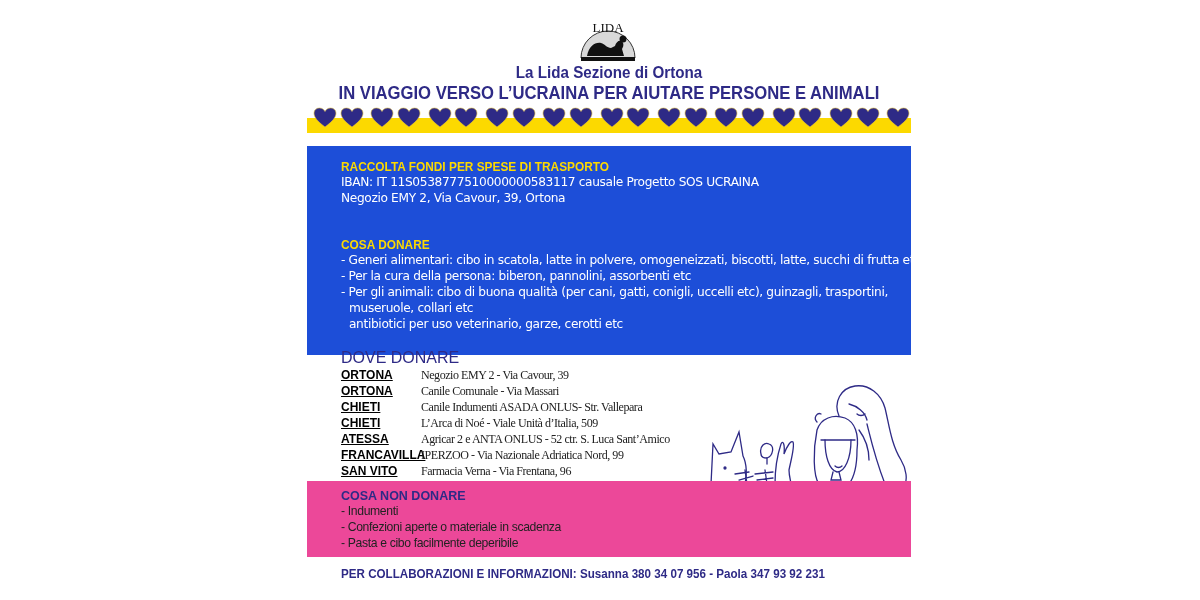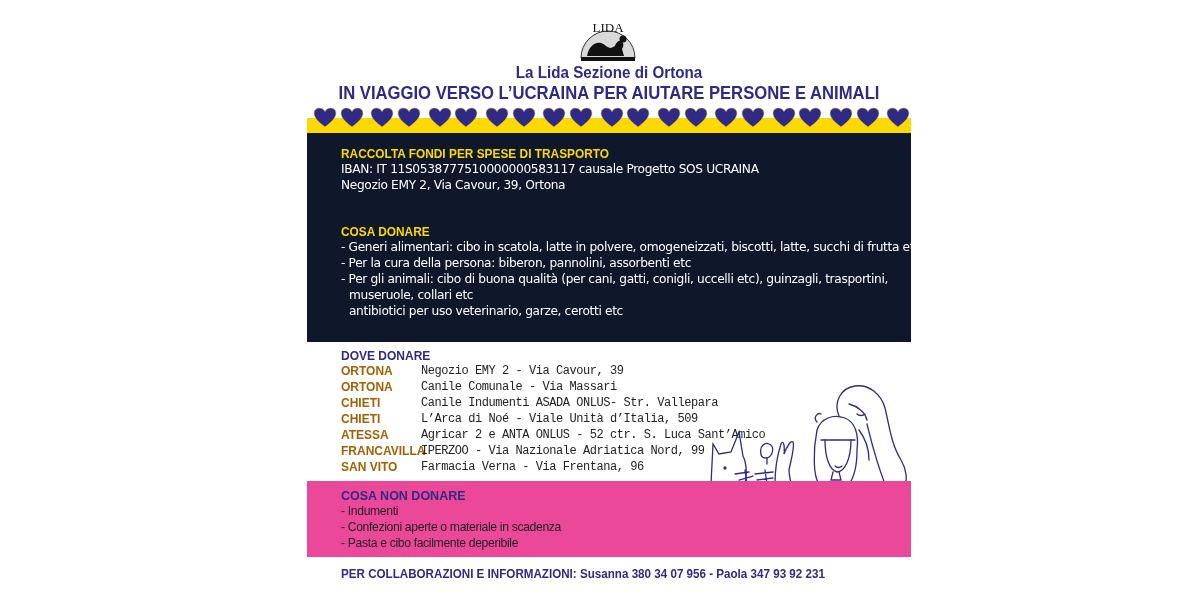--- a/index.html
+++ b/index.html
@@ -5,29 +5,29 @@
     html, body { margin: 0; padding: 0; background: #ffffff; }
     body { width: 1200px; height: 600px; position: relative; overflow: hidden; font-family: "Liberation Sans", sans-serif; }
     .poster { position: absolute; left: 307px; top: 0; width: 604px; height: 600px; }
     .logo { position: absolute; left: 268px; top: 12px; width: 66px; height: 50px; }
     .title1 { position: absolute; left: 0; width: 604px; top: 63px; text-align: center; color: #2e2a86; font-weight: bold; font-size: 16.5px; font-family: "Liberation Sans", sans-serif; transform: scaleX(0.92); }
     .title2 { position: absolute; left: -10px; width: 624px; top: 82px; text-align: center; color: #2e2a86; font-weight: bold; font-size: 18.5px; transform: scaleX(0.9); white-space: nowrap; }
     .yellow-strip { position: absolute; left: 0; top: 118px; width: 604px; height: 15px; background: #fcd900; }
     .hearts { position: absolute; left: 6px; top: 107px; width: 600px; display: flex; gap: 0; }
     .heart { width: 27px; height: 22px; display: inline-block; }
     .heart svg { display: block; }
-    .blue-panel { position: absolute; left: 0; top: 133px; width: 604px; height: 209px; background: #0f172a; }
+    .blue-panel { position: absolute; left: 0; top: 146px; width: 604px; height: 209px; background: #1d4ed8; }
     .section { position: absolute; left: 34px; }
     .head-yellow { color: #fcd900; font-weight: bold; font-size: 12.5px; transform: scaleX(0.95); transform-origin: left; white-space: nowrap; }
     .line-white { color: #ffffff; font-size: 12.2px; line-height: 16px; white-space: nowrap; font-family: "DejaVu Sans", sans-serif; letter-spacing: -0.35px; }
     .indent { padding-left: 8px; }
-    .head-blue { color: #2e2a86; font-weight: bold; font-size: 12px; white-space: nowrap; }
+    .head-blue { color: #2e2a86; font-weight: normal; font-size: 16px; white-space: nowrap; }
     .dove-row { display: flex; height: 16px; align-items: center; font-size: 12px; }
-    .city { width: 80px; font-weight: bold; color: #a16207; font-size: 12px; white-space: nowrap; }
-    .addr { color: #222; font-size: 12px; white-space: nowrap; font-family: Liberation Mono, monospace; letter-spacing: -0.45px; }
+    .city { width: 80px; font-weight: bold; color: #000000; font-size: 12px; white-space: nowrap; text-decoration: underline; }
+    .addr { color: #222; font-size: 12px; white-space: nowrap; font-family: Liberation Serif, serif; letter-spacing: -0.45px; }
     .illus { position: absolute; left: 402px; top: 384px; width: 200px; height: 102px; }
     .yellow-panel { position: absolute; left: 0; top: 481px; width: 604px; height: 76px; background: #ec4899; }
     .line-dark { color: #222; font-size: 12.2px; line-height: 16px; white-space: nowrap; font-family: Liberation Sans, sans-serif; letter-spacing: -0.35px; }
     .head-dark { color: #2e2a86; font-weight: bold; font-size: 12.5px; white-space: nowrap; }
     .footer { position: absolute; left: 34px; top: 567px; color: #2e2a86; font-weight: bold; font-size: 12.5px; white-space: nowrap; transform: scaleX(0.93); transform-origin: left; }
   </style>
 </head>
 <body>
 
 <div class="poster">

